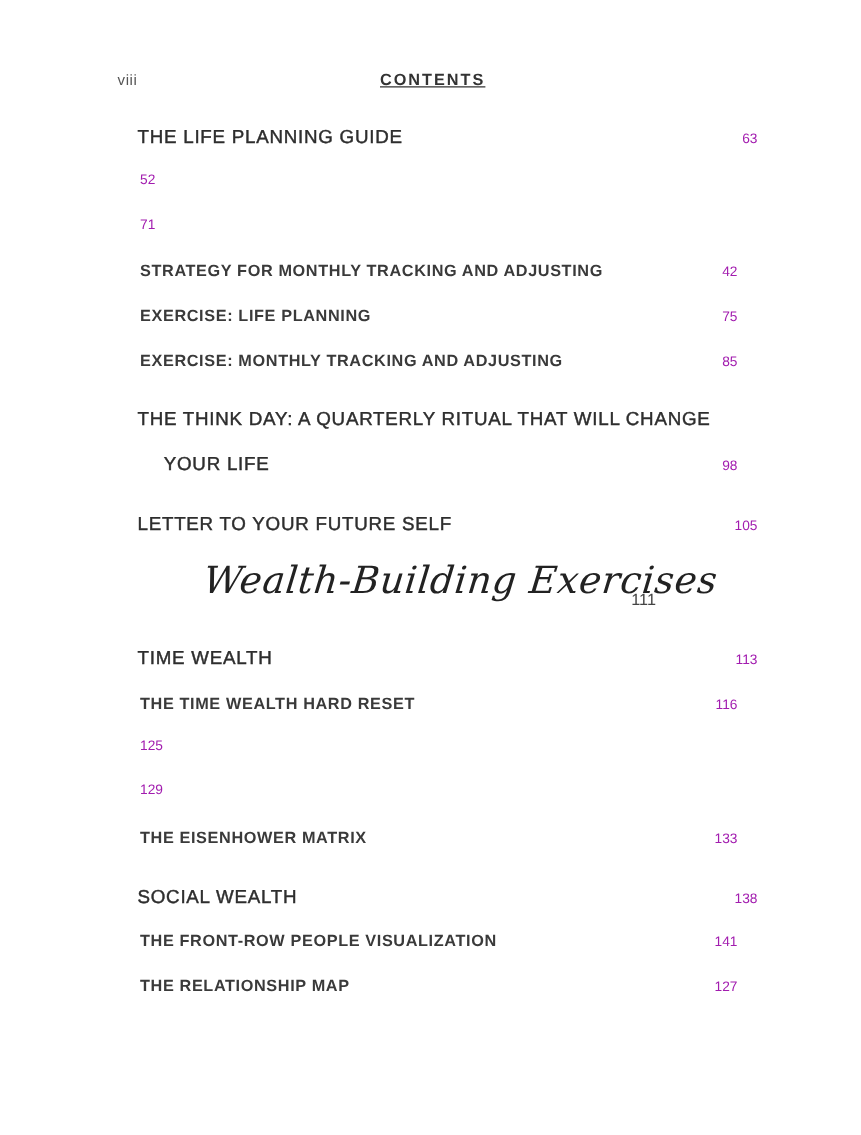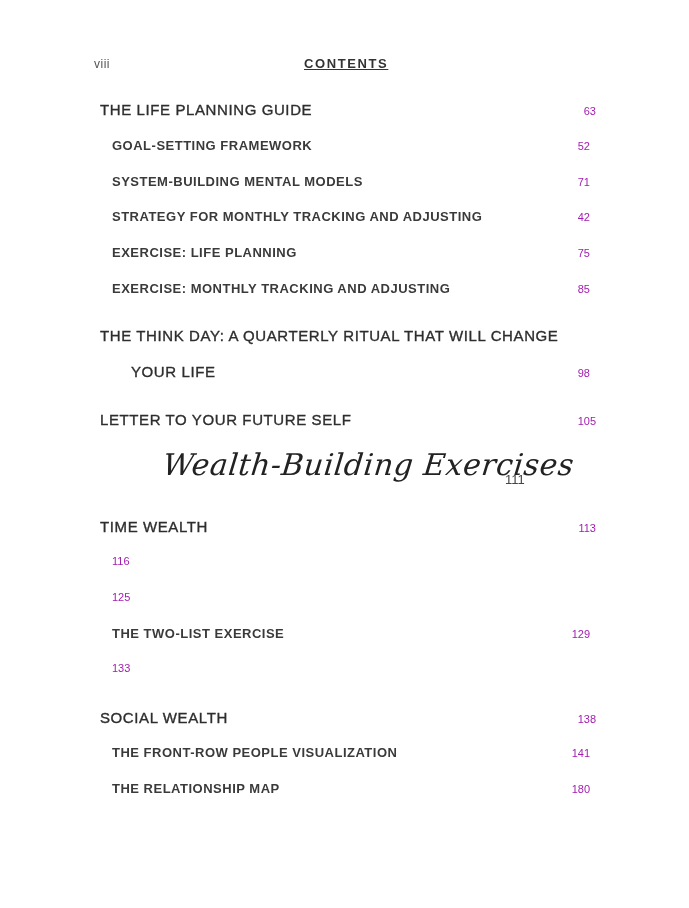--- a/index.html
+++ b/index.html
@@ -1,20 +1,20 @@
 <!DOCTYPE html>
 <html><head>
 <meta charset="utf-8">
 <style>
   html, body { margin: 0; padding: 0; background: #ffffff; }
   body { width: 689px; height: 908px; position: relative; overflow: hidden;
          font-family: "Liberation Sans", "DejaVu Sans", sans-serif; color: #2b2b2b; }
   .page-num { position: absolute; left: 94px; top: 57px; font-size: 12px; color: #555; letter-spacing: 0.5px; }
   .running-head { position: absolute; left: 304px; top: 56px; font-size: 13px; font-weight: bold; letter-spacing: 1.6px; color: #333; text-decoration: underline; }
-  .entry { position: absolute; left: 100px; width: 496px; display: flex; justify-content: space-between; align-items: baseline; }
+  .entry { position: absolute; left: 110px; width: 496px; display: flex; justify-content: space-between; align-items: baseline; }
   .entry .t { text-transform: uppercase; color: #2e2e2e; }
   .entry .p { color: #a21caf; font-size: 11px; }
   .lvl1 .t { font-size: 15px; letter-spacing: 0.6px; font-weight: normal; -webkit-text-stroke: 0.35px #2e2e2e; }
   .lvl2 { left: 112px; width: 478px; }
   .lvl2 .t { font-size: 13px; letter-spacing: 0.5px; font-weight: bold; color: #3a3a3a; }
   .cont { left: 131px; width: 459px; }
   .section-title { position: absolute; left: 163px; top: 447px; font-family: "DejaVu Serif", serif; font-style: italic;
                    font-size: 30px; color: #222; letter-spacing: 0.5px; transform: skewX(-6deg); }
   .section-page { position: absolute; left: 505px; top: 472px; font-size: 13px; color: #444; }
 </style>
@@ -22,25 +22,23 @@
 <body>
 
 <div class="page-num">viii</div>
 <div class="running-head">CONTENTS</div>
 
 <div class="entry lvl1" style="top:101px">
   <span class="t">THE LIFE PLANNING GUIDE</span>
   <span class="p">63</span>
 </div>
 <div class="entry lvl2" style="top:138px">
-  <span class="t">GOAL-SETTING FRAMEWORK</span>
   <span class="p">52</span>
 </div>
 <div class="entry lvl2" style="top:174px">
-  <span class="t">SYSTEM-BUILDING MENTAL MODELS</span>
   <span class="p">71</span>
 </div>
 <div class="entry lvl2" style="top:209px">
   <span class="t">STRATEGY FOR MONTHLY TRACKING AND ADJUSTING</span>
   <span class="p">42</span>
 </div>
 <div class="entry lvl2" style="top:245px">
   <span class="t">EXERCISE: LIFE PLANNING</span>
   <span class="p">75</span>
 </div>
@@ -64,36 +62,37 @@
 </div>
 
 <div class="section-title">Wealth-Building Exercises</div>
 <div class="section-page">111</div>
 
 <div class="entry lvl1" style="top:518px">
   <span class="t">TIME WEALTH</span>
   <span class="p">113</span>
 </div>
 <div class="entry lvl2" style="top:555px">
+  <span class="t">THE TIME WEALTH HARD RESET</span>
   <span class="p">116</span>
 </div>
 <div class="entry lvl2" style="top:591px">
   <span class="p">125</span>
 </div>
 <div class="entry lvl2" style="top:626px">
-  <span class="t">THE TWO-LIST EXERCISE</span>
   <span class="p">129</span>
 </div>
 <div class="entry lvl2" style="top:662px">
+  <span class="t">THE EISENHOWER MATRIX</span>
   <span class="p">133</span>
 </div>
 <div class="entry lvl1" style="top:709px">
   <span class="t">SOCIAL WEALTH</span>
   <span class="p">138</span>
 </div>
 <div class="entry lvl2" style="top:745px">
   <span class="t">THE FRONT-ROW PEOPLE VISUALIZATION</span>
   <span class="p">141</span>
 </div>
 <div class="entry lvl2" style="top:781px">
   <span class="t">THE RELATIONSHIP MAP</span>
-  <span class="p">180</span>
+  <span class="p">127</span>
 </div>
 
 </body></html>

